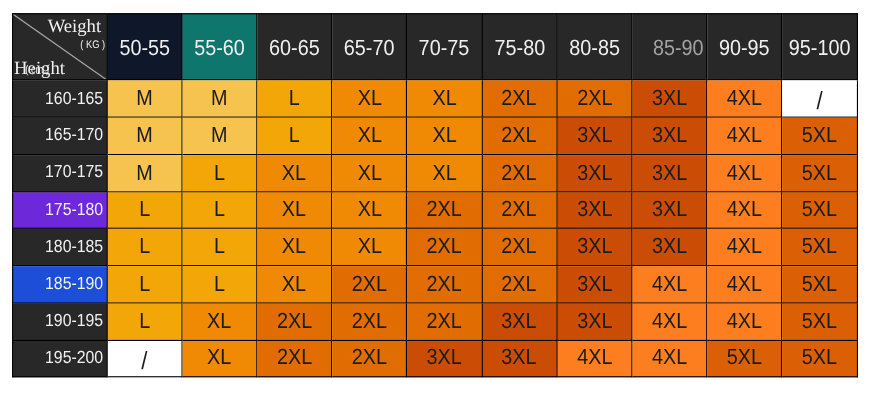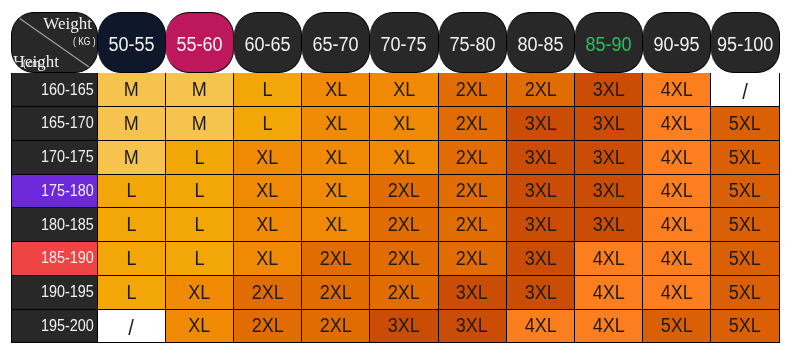--- a/index.html
+++ b/index.html
@@ -12,21 +12,21 @@
               box-sizing:border-box;will-change:transform;}
 
   table.size-table{border-collapse:separate;border-spacing:0;table-layout:fixed;
                    width:768.7px;height:331.4px;}
   table.size-table td,table.size-table th{
       padding:0;margin:0;box-sizing:border-box;
       border-right:1px solid var(--bd);
       border-bottom:1px solid var(--bd);
       overflow:hidden;}
   table.size-table tr > :first-child{border-left:1px solid var(--bd);}
-  table.size-table thead th{border-top:1px solid var(--bd);border-radius:23px;}
+  table.size-table thead th{border-top:1px solid var(--bd);}
 
   .corner-cell{width:86.5px;height:61.3px;position:relative;}
   .col-head{font-size:20px;font-weight:400;text-align:center;
             vertical-align:middle;letter-spacing:0px;}
   .row-head{font-size:16px;font-weight:400;text-align:right;
             vertical-align:middle;height:33.76px;}
   .cell{text-align:center;vertical-align:middle;font-size:20px;font-weight:400;}
   .txt{display:inline-block;transform:scaleX(0.90) translateY(0.3px);white-space:nowrap;}
   .col-head .txt{transform:scaleX(0.90) translateY(2.2px);}
   .cell.na .txt{font-size:22.5px;transform:scaleX(0.90) translateY(2.2px);}
@@ -51,27 +51,27 @@
         <th class="corner-cell" style="background: rgb(40, 40, 40); color: rgb(240, 240, 240);">
           <svg class="diag" viewBox="0 0 86.5 61.3" preserveAspectRatio="none">
             <line id="diag-line" x1="0" y1="0" x2="86.5" y2="61.3" stroke="#a6a6a6" stroke-width="1.1"></line>
           </svg>
           <span class="corner-txt serif" id="weight-label"><span>Weight</span></span>
           <span class="corner-txt" id="weight-unit"><span>( KG )</span></span>
           <span class="corner-txt serif" id="height-label"><span>Height</span></span>
           <span class="corner-txt" id="height-unit"><span>( cm )</span></span>
         </th>
       <th class="col-head" style="background: #0f172a; color: rgb(240, 240, 240);"><span class="txt">50-55</span></th>
-          <th class="col-head" style="background: #be185d; color: rgb(240, 240, 240); text-align: center;"><span class="txt">55-60</span></th>
+          <th class="col-head" style="background: #0f766e; color: rgb(240, 240, 240); text-align: center;"><span class="txt">55-60</span></th>
           <th class="col-head" style="background: rgb(40, 40, 40); color: rgb(240, 240, 240);"><span class="txt">60-65</span></th>
           <th class="col-head" style="background: rgb(40, 40, 40); color: rgb(240, 240, 240);"><span class="txt">65-70</span></th>
           <th class="col-head" style="background: rgb(40, 40, 40); color: rgb(240, 240, 240);"><span class="txt">70-75</span></th>
           <th class="col-head" style="background: rgb(40, 40, 40); color: rgb(240, 240, 240);"><span class="txt">75-80</span></th>
           <th class="col-head" style="background: rgb(40, 40, 40); color: rgb(240, 240, 240);"><span class="txt">80-85</span></th>
-          <th class="col-head" style="background: rgb(40, 40, 40); color: #22c55e;"><span class="txt">85-90</span></th>
+          <th class="col-head" style="background: rgb(40, 40, 40); color: #a3a3a3; text-align: right;"><span class="txt">85-90</span></th>
           <th class="col-head" style="background: rgb(40, 40, 40); color: rgb(240, 240, 240);"><span class="txt">90-95</span></th>
           <th class="col-head" style="background: rgb(40, 40, 40); color: rgb(240, 240, 240);"><span class="txt">95-100</span></th>
         </tr>
     </thead>
     <tbody>
         <tr>
           <th class="row-head" style="background: rgb(40, 40, 40); color: rgb(240, 240, 240);"><span class="txt">160-165</span></th>
           <td class="cell" style="background: rgb(245, 195, 78); color: rgb(28, 28, 28);"><span class="txt">M</span></td>
           <td class="cell" style="background: rgb(245, 195, 78); color: rgb(28, 28, 28);"><span class="txt">M</span></td>
           <td class="cell" style="background: rgb(243, 166, 7); color: rgb(28, 28, 28);"><span class="txt">L</span></td>
@@ -129,21 +129,21 @@
           <td class="cell" style="background: rgb(240, 138, 4); color: rgb(28, 28, 28);"><span class="txt">XL</span></td>
           <td class="cell" style="background: rgb(240, 138, 4); color: rgb(28, 28, 28);"><span class="txt">XL</span></td>
           <td class="cell" style="background: rgb(224, 108, 2); color: rgb(28, 28, 28);"><span class="txt">2XL</span></td>
           <td class="cell" style="background: rgb(224, 108, 2); color: rgb(28, 28, 28);"><span class="txt">2XL</span></td>
           <td class="cell" style="background: rgb(203, 76, 4); color: rgb(28, 28, 28);"><span class="txt">3XL</span></td>
           <td class="cell" style="background: rgb(203, 76, 4); color: rgb(28, 28, 28);"><span class="txt">3XL</span></td>
           <td class="cell" style="background: rgb(252, 126, 30); color: rgb(28, 28, 28);"><span class="txt">4XL</span></td>
           <td class="cell" style="background: rgb(219, 95, 4); color: rgb(28, 28, 28);"><span class="txt">5XL</span></td>
         </tr>
         <tr>
-          <th class="row-head" style="background: #ef4444; color: rgb(240, 240, 240);"><span class="txt">185-190</span></th>
+          <th class="row-head" style="background: #1d4ed8; color: rgb(240, 240, 240);"><span class="txt">185-190</span></th>
           <td class="cell" style="background: rgb(243, 166, 7); color: rgb(28, 28, 28);"><span class="txt">L</span></td>
           <td class="cell" style="background: rgb(243, 166, 7); color: rgb(28, 28, 28);"><span class="txt">L</span></td>
           <td class="cell" style="background: rgb(240, 138, 4); color: rgb(28, 28, 28);"><span class="txt">XL</span></td>
           <td class="cell" style="background: rgb(224, 108, 2); color: rgb(28, 28, 28);"><span class="txt">2XL</span></td>
           <td class="cell" style="background: rgb(224, 108, 2); color: rgb(28, 28, 28);"><span class="txt">2XL</span></td>
           <td class="cell" style="background: rgb(224, 108, 2); color: rgb(28, 28, 28);"><span class="txt">2XL</span></td>
           <td class="cell" style="background: rgb(203, 76, 4); color: rgb(28, 28, 28);"><span class="txt">3XL</span></td>
           <td class="cell" style="background: rgb(252, 126, 30); color: rgb(28, 28, 28);"><span class="txt">4XL</span></td>
           <td class="cell" style="background: rgb(252, 126, 30); color: rgb(28, 28, 28);"><span class="txt">4XL</span></td>
           <td class="cell" style="background: rgb(219, 95, 4); color: rgb(28, 28, 28);"><span class="txt">5XL</span></td>

